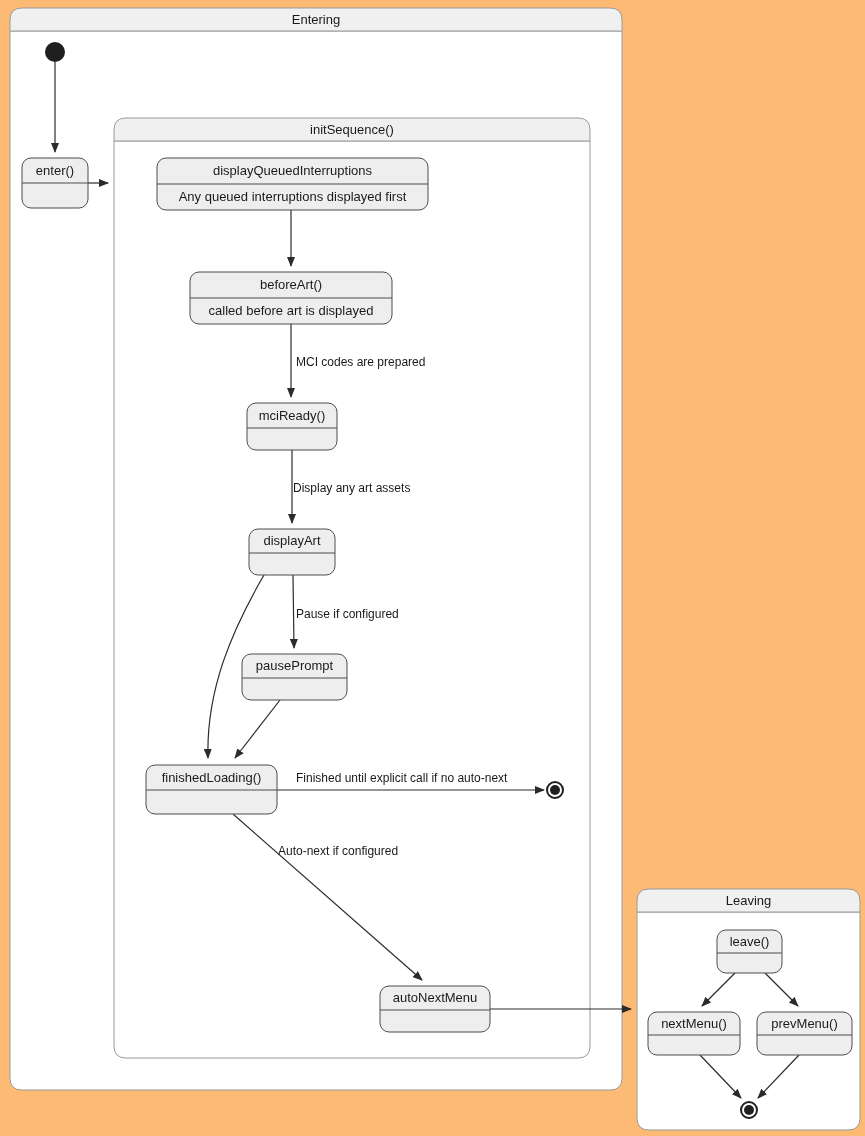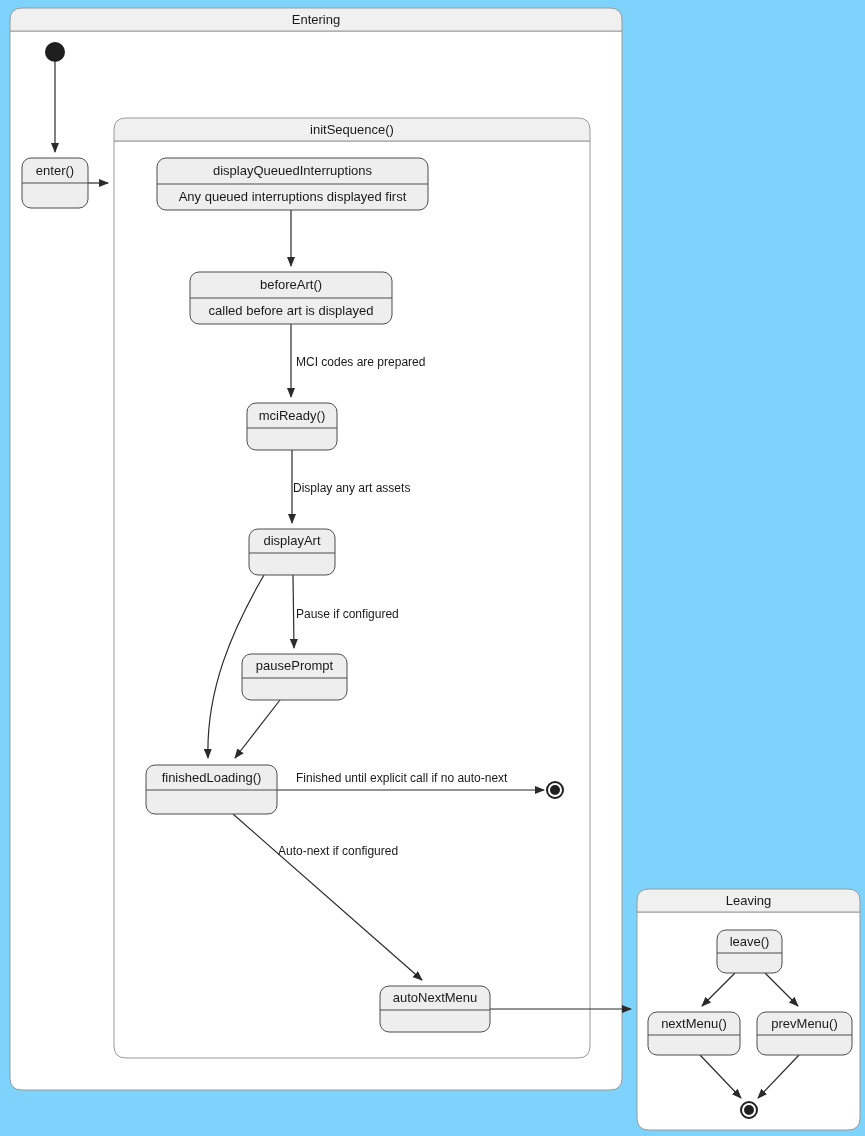--- a/index.html
+++ b/index.html
@@ -7,21 +7,21 @@
     padding: 0;
     background: #ffffff;
   }
   body {
     font-family: "Liberation Sans", sans-serif;
   }
   #canvas {
     position: relative;
     width: 865px;
     height: 1136px;
-    background: #7dd3fc;
+    background: #fdba74;
     overflow: hidden;
   }
   svg#diagram {
     position: absolute;
     left: 0;
     top: 0;
     width: 865px;
     height: 1136px;
   }
   .composite-frame {

